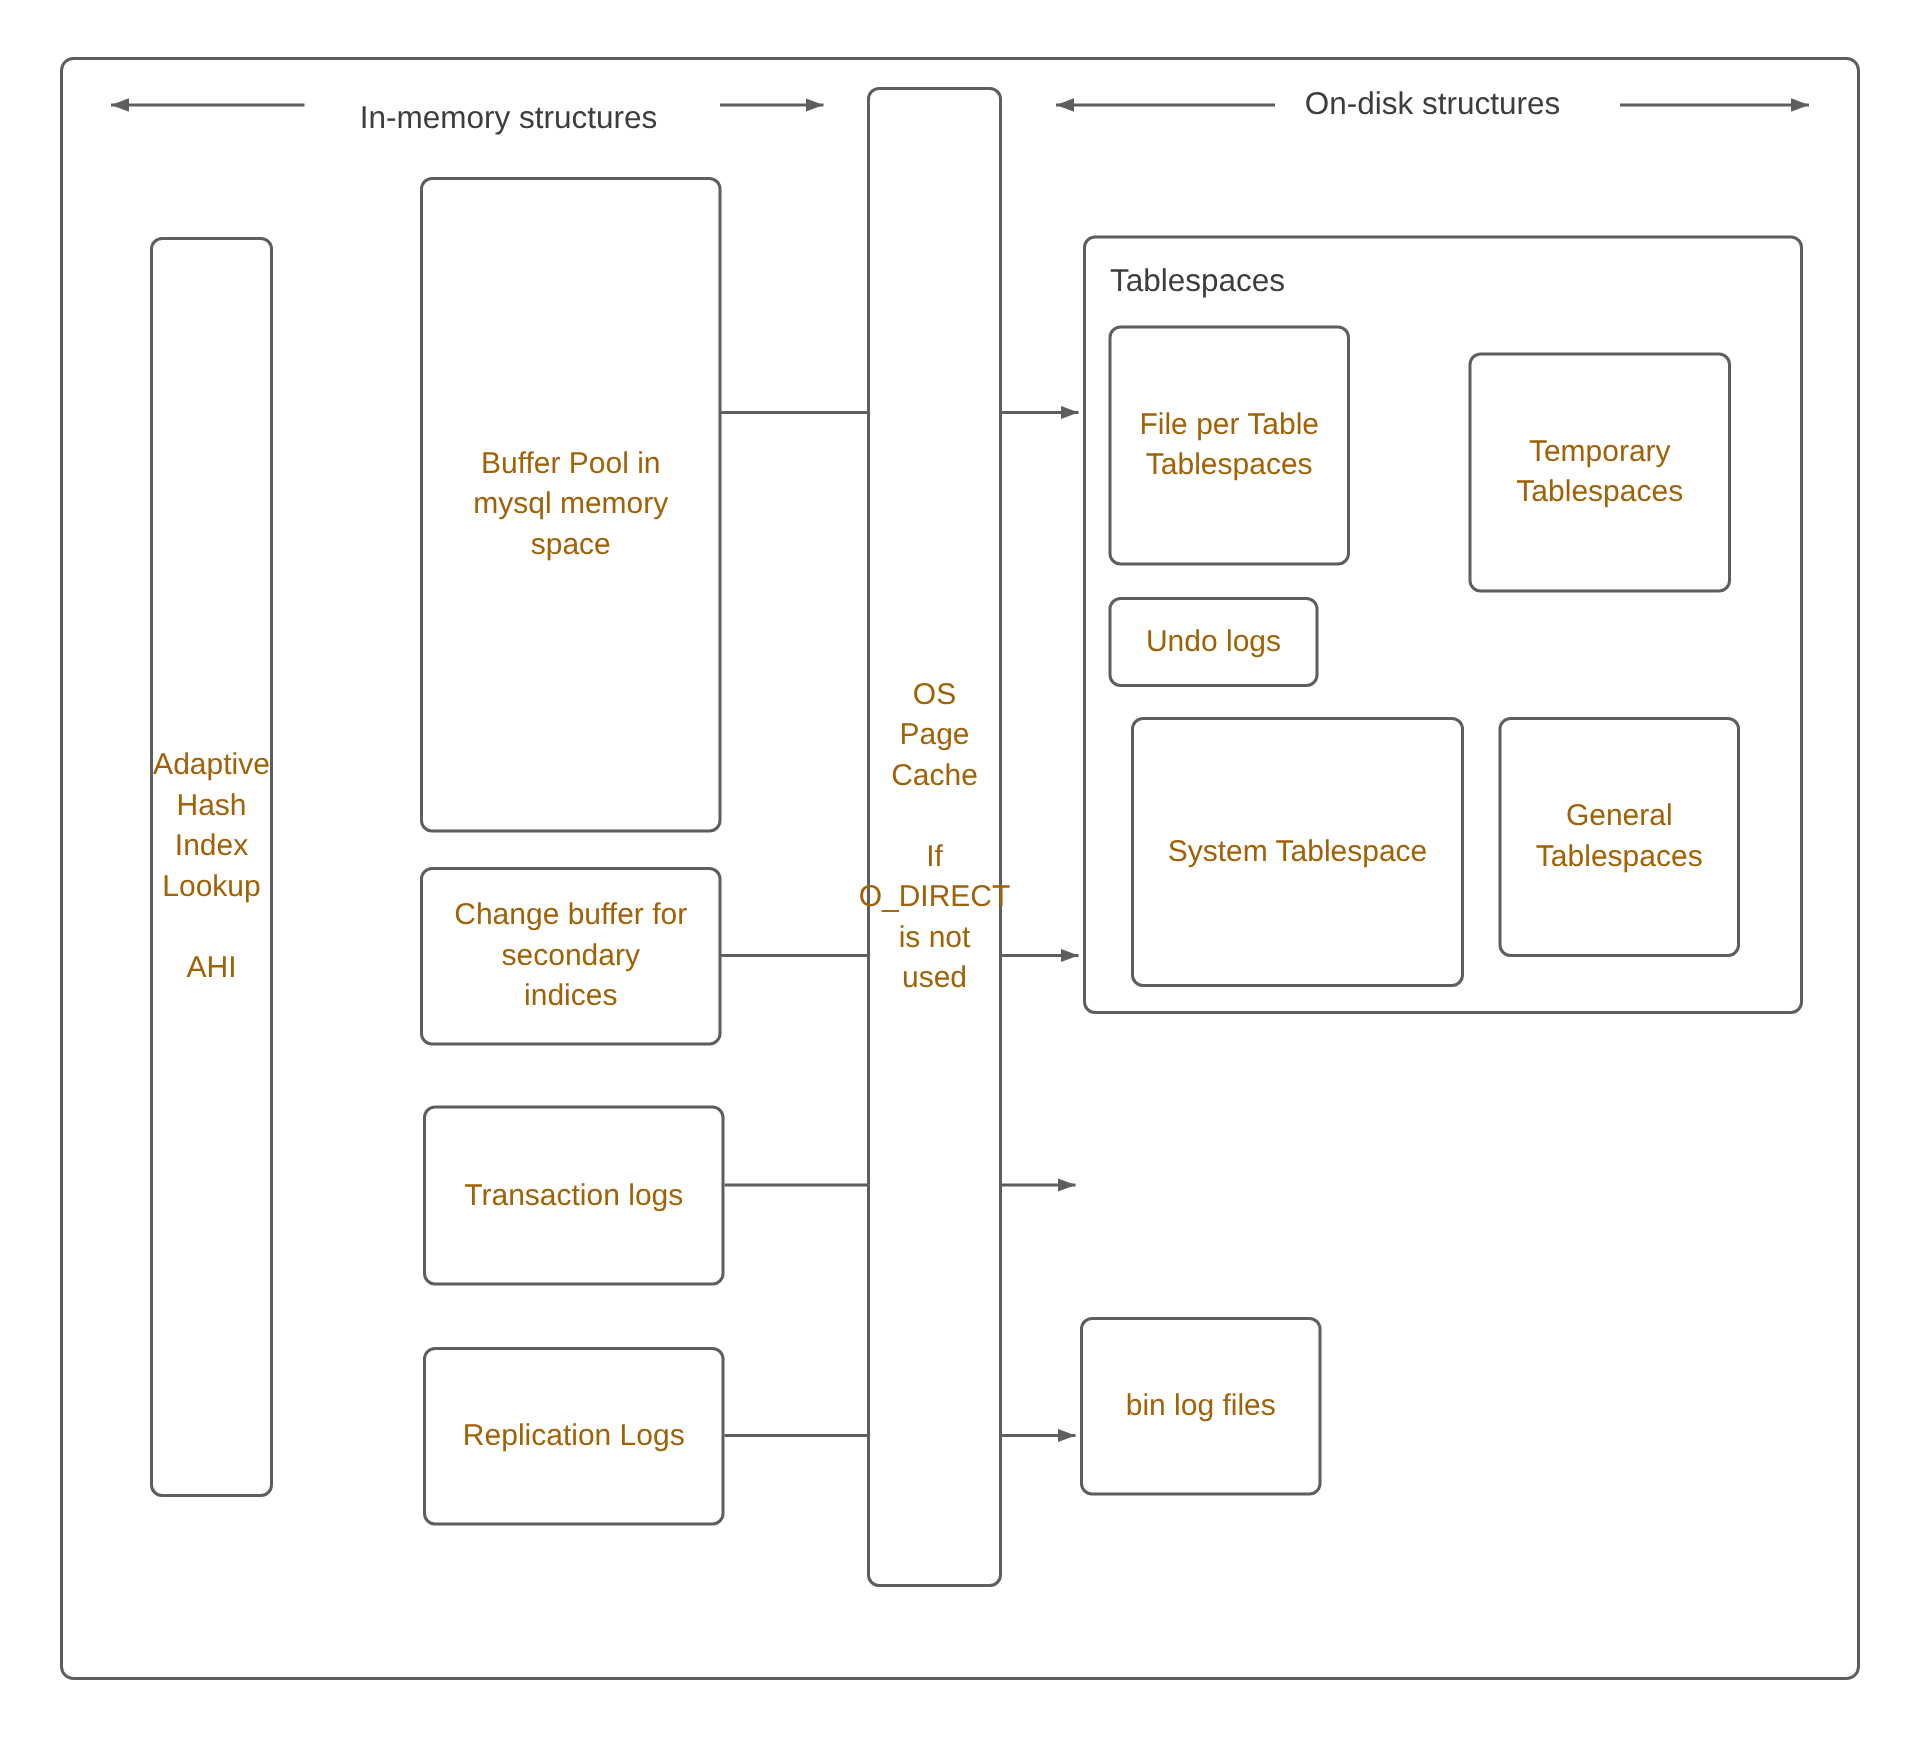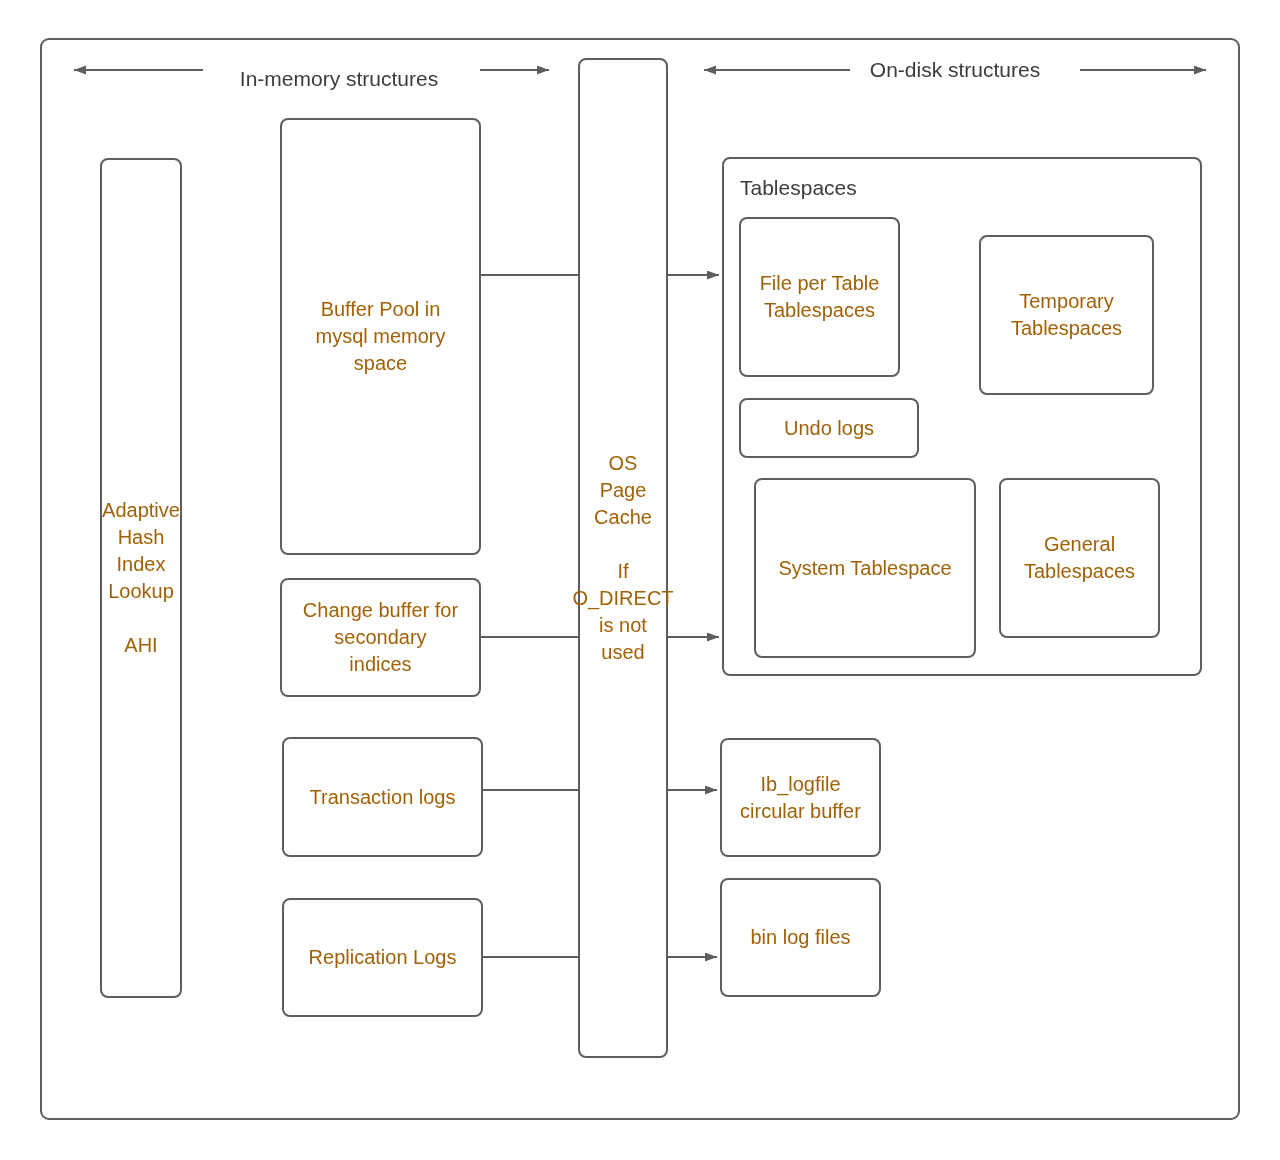--- a/index.html
+++ b/index.html
@@ -147,36 +147,32 @@
     <div class="node" style="left:15px; top:58px; width:161px; height:160px;">
       <span class="lbl">File per Table
 Tablespaces</span>
     </div>
 
     <div class="node" style="left:255px; top:58px; width:175px; height:160px;margin-top:18px;">
       <span class="lbl">Temporary
 Tablespaces</span>
     </div>
 
-    <div class="node" style="left:15px; top:239px; width:180px; height:60px;">
+    <div class="node" style="left:15px; top:239px; width:140px; height:60px;">
       <span class="lbl">Undo logs</span>
     </div>
 
     <div class="node" style="left:30px; top:319px; width:222px; height:180px;">
       <span class="lbl">System Tablespace</span>
     </div>
 
     <div class="node" style="left:275px; top:319px; width:161px; height:160px;">
       <span class="lbl">General
 Tablespaces</span>
     </div>
   </div>
 
-  <div class="node" style="left:720px; top:738px; width:161px; height:119px;">
-    <span class="lbl">Ib_logfile
-circular buffer</span>
-  </div>
 
   <div class="node" style="left:720px; top:878px; width:161px; height:119px;">
     <span class="lbl">bin log files</span>
   </div>
 
 </div>
 
 </body></html>

